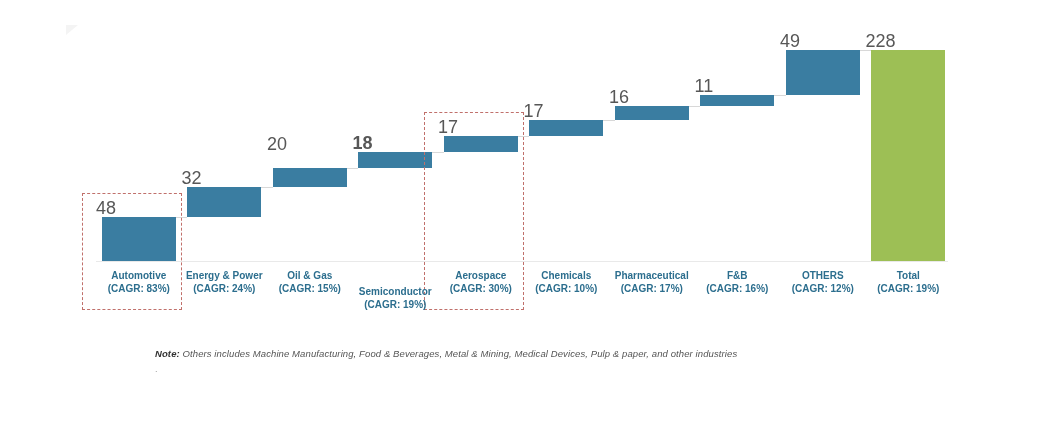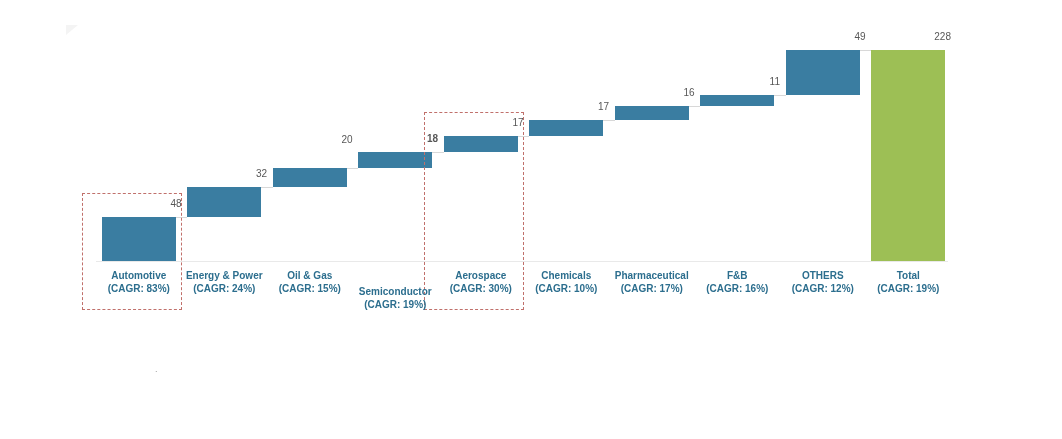--- a/index.html
+++ b/index.html
@@ -51,23 +51,23 @@
   .bar.blue { background: #3a7da1; }
   .bar.green { background: #9dbf55; }
 
   .connector {
     position: absolute;
     height: 1px;
     background: #d8d8d8;
   }
   .vlabel {
     position: absolute;
-    font-size: 10px;
+    font-size: 18px;
     color: #575757;
-    text-align: right;
+    text-align: left;
     white-space: nowrap;
     font-family: "Liberation Sans", sans-serif;
   }
   .catlabel {
     position: absolute;
     font-size: 10px;
     font-weight: bold;
     color: #2c6e8e;
     text-align: center;
     line-height: 13px;
@@ -162,15 +162,18 @@
         <div class="catlabel" style="left: 346.5px; width: 97.5px; top: 269px; margin-top: 16px;"><span>Semiconductor</span><span class="cagr">(CAGR: 19%)</span></div>
         <div class="catlabel" style="left: 432px; width: 97.5px; top: 269px;"><span>Aerospace</span><span class="cagr">(CAGR: 30%)</span></div>
         <div class="catlabel" style="left: 517.5px; width: 97.5px; top: 269px;"><span>Chemicals</span><span class="cagr">(CAGR: 10%)</span></div>
         <div class="catlabel" style="left: 603px; width: 97.5px; top: 269px;"><span>Pharmaceutical</span><span class="cagr">(CAGR: 17%)</span></div>
         <div class="catlabel" style="left: 688.5px; width: 97.5px; top: 269px;"><span>F&amp;B</span><span class="cagr">(CAGR: 16%)</span></div>
         <div class="catlabel" style="left: 774px; width: 97.5px; top: 269px;"><span>OTHERS</span><span class="cagr">(CAGR: 12%)</span></div>
         <div class="catlabel" style="left: 859.5px; width: 97.5px; top: 269px;"><span>Total</span><span class="cagr">(CAGR: 19%)</span></div>
       </div>
   </div>
 
+  <div class="note">
+    <b>Note:</b><span> Others includes Machine Manufacturing, Food &amp; Beverages, Metal &amp; Mining, Medical Devices, Pulp &amp; paper, and other industries</span>
+  </div>
   <div class="note-dot">.</div>
 
 </div>
 
 </body></html>

